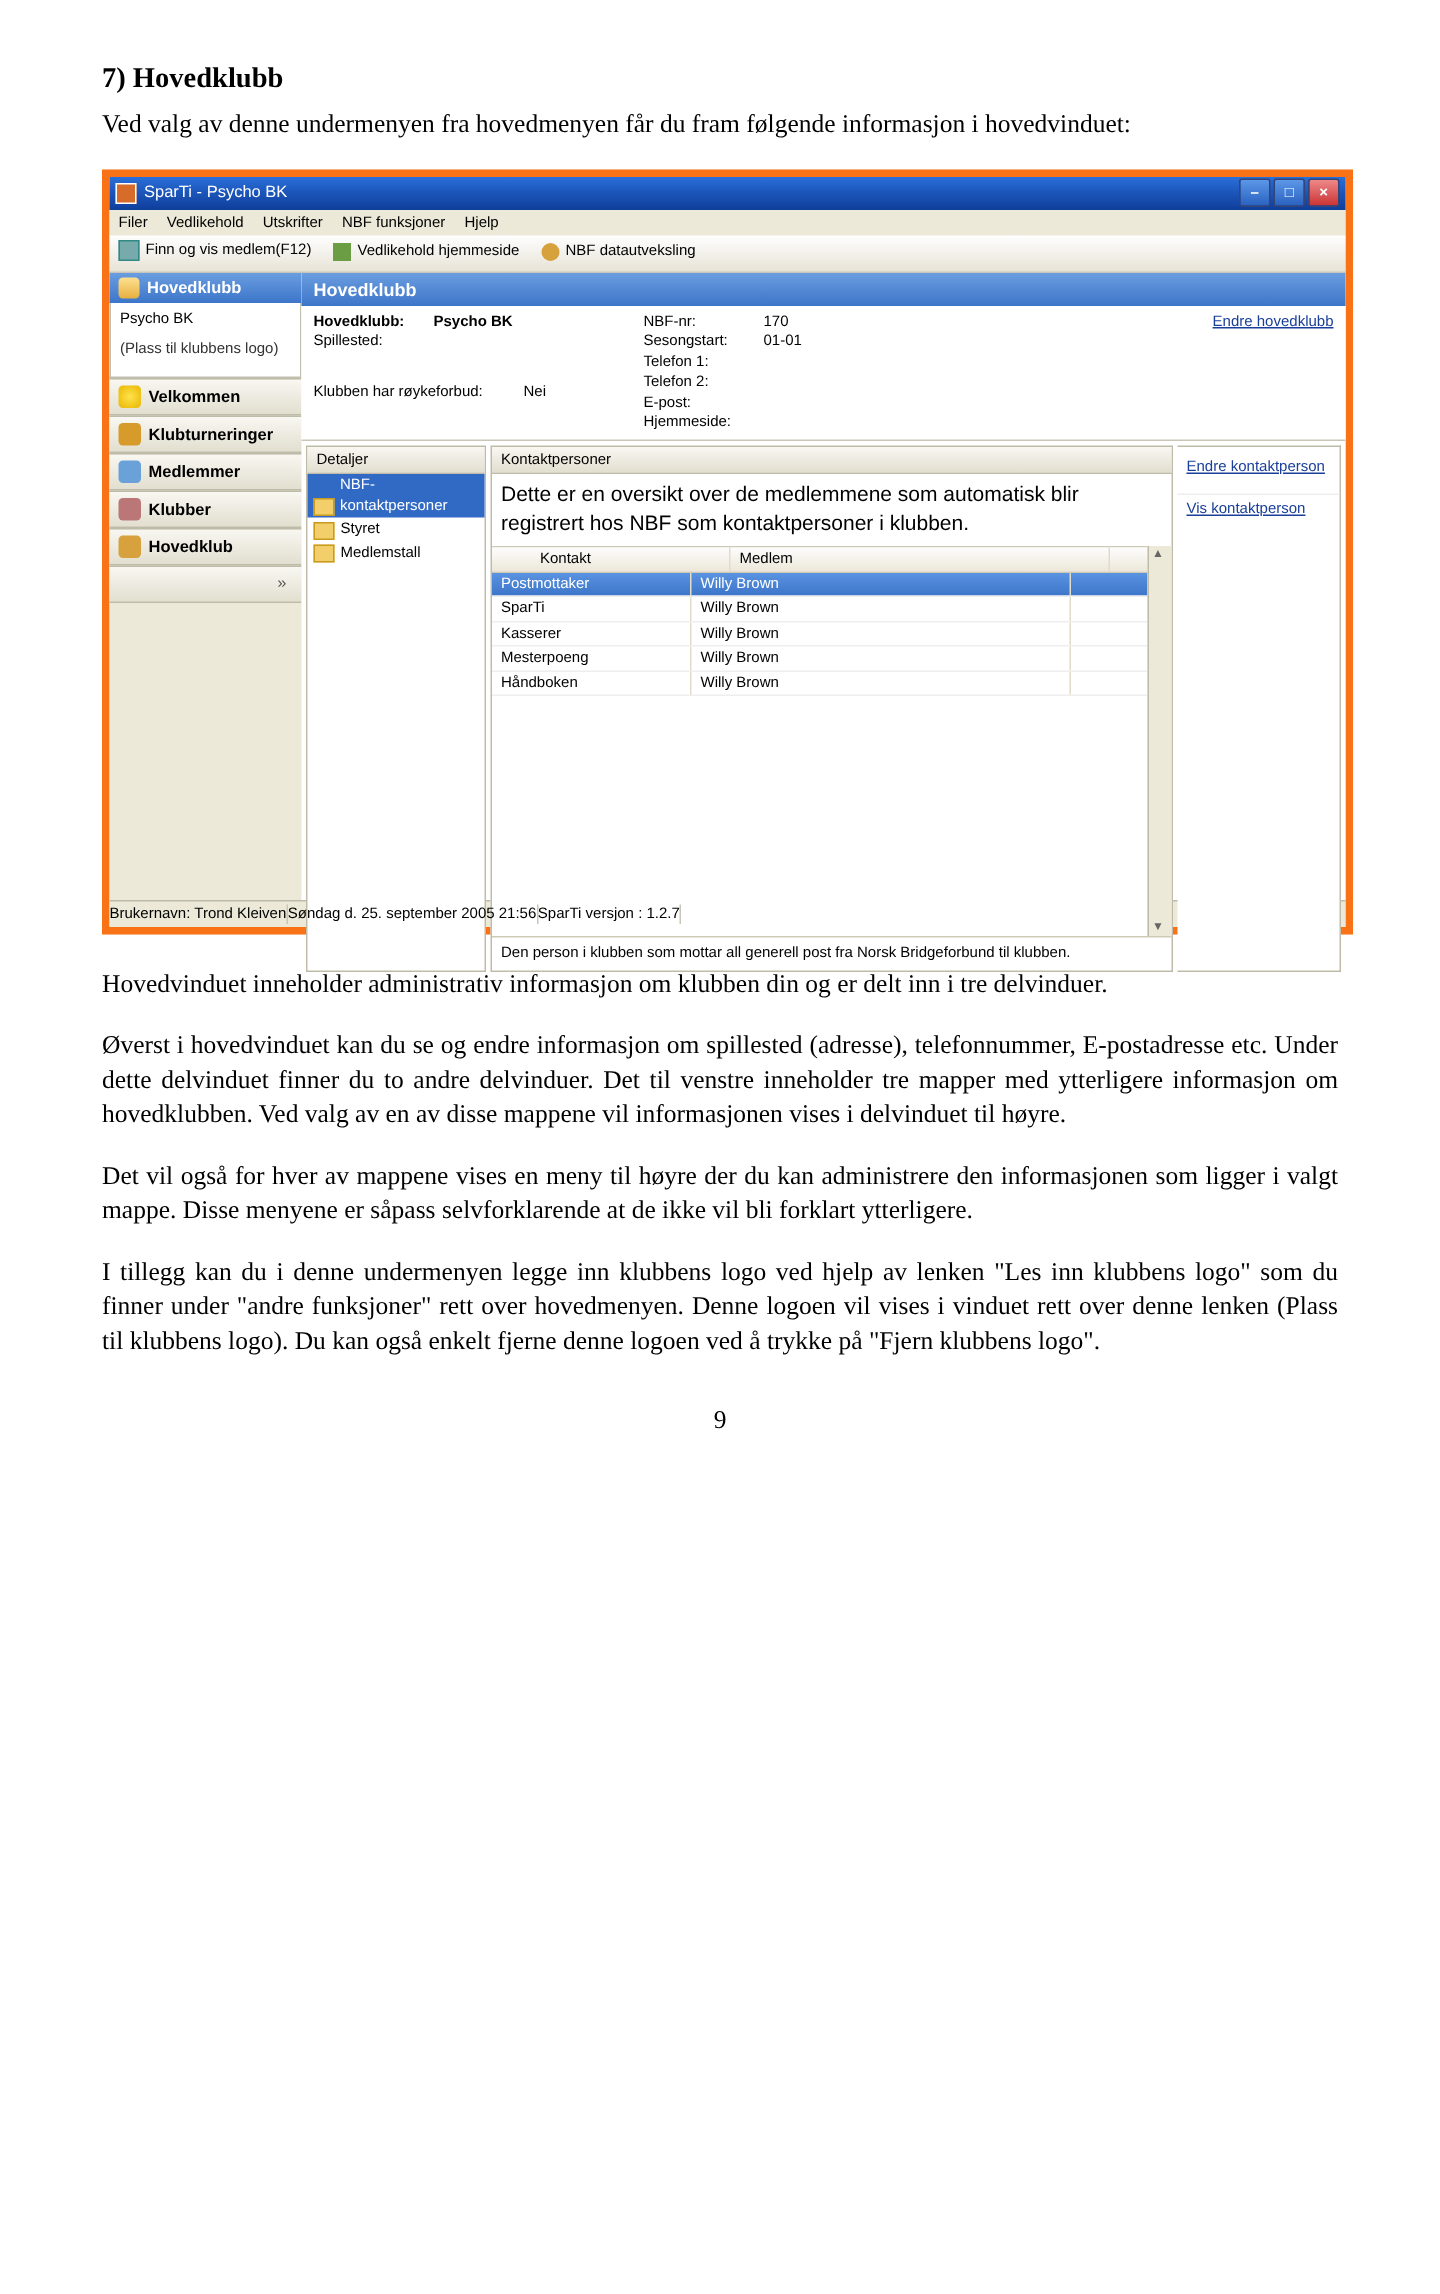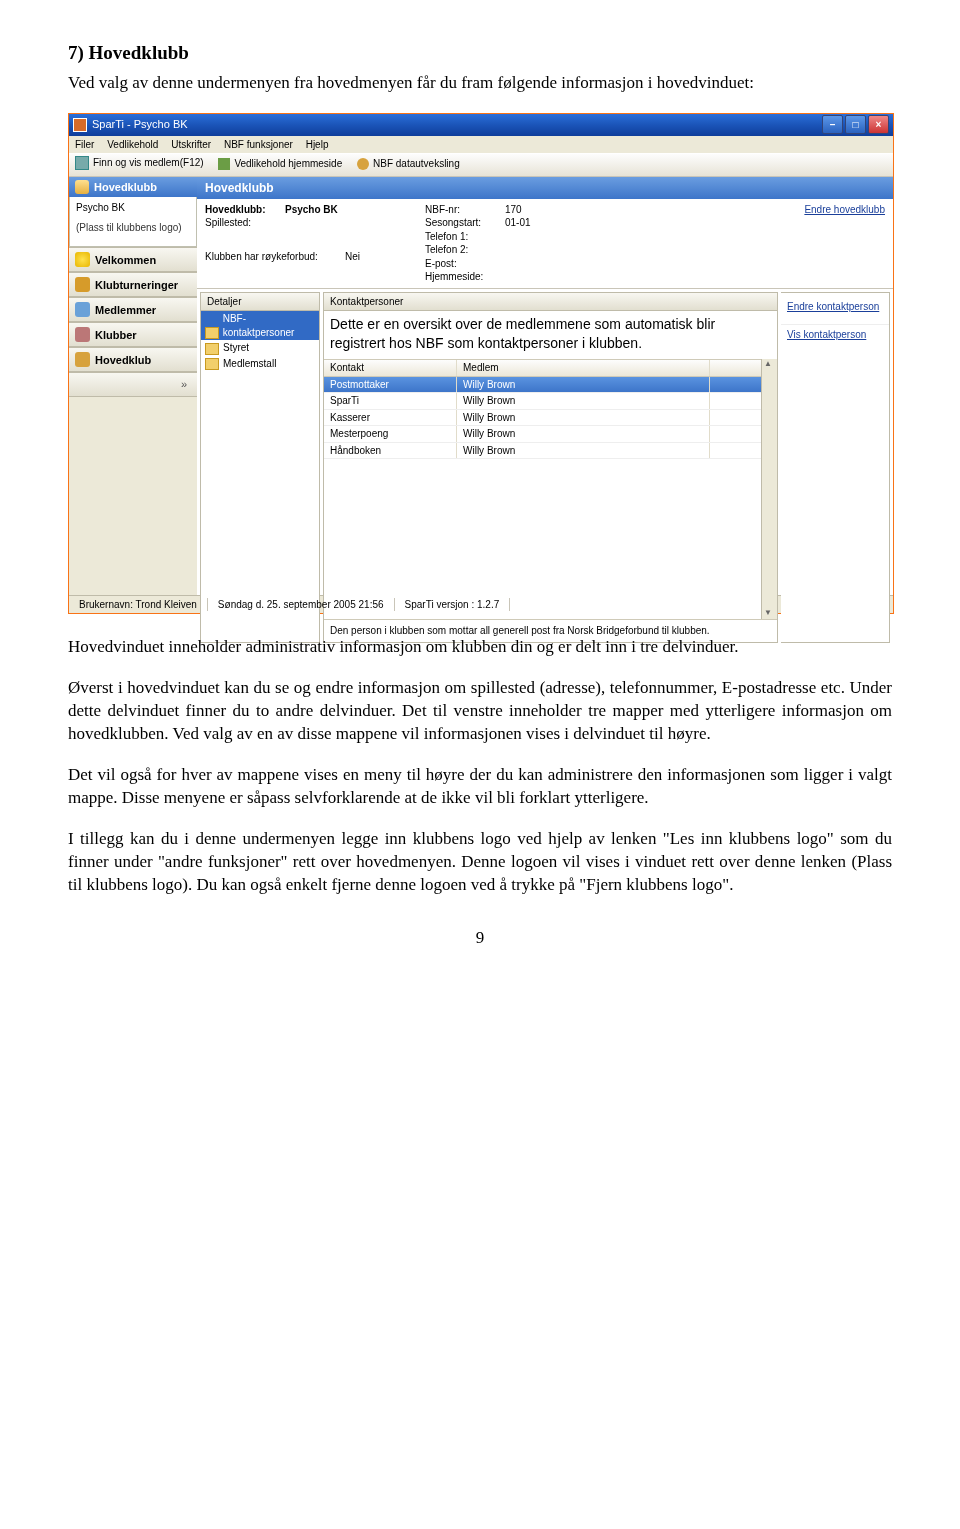--- a/index.html
+++ b/index.html
@@ -14,21 +14,21 @@
   }
   h2.section-heading {
     font-size: 19px;
     font-weight: bold;
     margin: 0 0 6px 0;
   }
   p { margin: 0 0 18px 0; text-align: justify; }
   .screenshot {
     width: 824px;
     margin: 14px 0 22px 0;
-    border: 1px solid #f97316;
+    border: 5px solid #f97316;
     background: #ece9d8;
     font-family: Tahoma, Arial, sans-serif;
     font-size: 10px;
     color: #000;
   }
   .titlebar {
     background: linear-gradient(to bottom, #2a6fd9, #1b54b8 50%, #0f3e9b);
     color: #fff;
     display: flex;
     align-items: center;
@@ -111,40 +111,40 @@
     border-bottom: 1px solid #bfbba9; padding: 2px 6px; font-size: 10px; font-weight: normal;
   }
   .pnl-details { width: 118px; margin: 3px 0 3px 3px; }
   .folder-item { display: flex; align-items: flex-end; padding: 1px 4px; font-size: 10px;}
   .folder-item.sel { background: #316ac5; color: #fff; }
   .fico { width: 12px; height: 10px; background: #f2cf6b; border: 1px solid #c99a20; margin-right: 4px;}
   .pnl-contacts { flex: 1; margin: 3px; display:flex; flex-direction:column;}
   .contacts-desc { font-size: 14px; padding: 4px 6px 6px 6px; }
   .ctable { border-top: 1px solid #cfcab8; flex: 0 0 auto;}
   .ctable .thead, .ctable .trow { display: flex; font-size: 10px; }
-  .ctable .thead { background: linear-gradient(to bottom,#fdfdfd,#ece7d8); border-bottom: 1px solid #cfcab8;}
+  .ctable .thead { background: linear-gradient(to bottom,#fdfdfd,#ece7d8); border-bottom: 1px solid #cfcab8; padding-left: 26px;}
   .ctable .th, .ctable .td { padding: 1px 6px; border-right: 1px solid #e1dcca; }
   .ctable .c1 { width: 120px; }
   .ctable .c2 { width: 240px; }
   .ctable .trow { border-bottom: 1px solid #eee; }
   .ctable .trow.sel { background: linear-gradient(to bottom,#5a93e0,#3d75c9); color: #fff; }
   .twrap { display:flex; }
   .twrap .tbody-area { flex:1; }
   .twrap .scrollbar { width:15px; background:#ece9d8; border-left:1px solid #bfbba9; position:relative;}
   .twrap .scrollbar:before{content:"▲"; position:absolute; top:0; left:2px; font-size:8px; color:#666;}
   .twrap .scrollbar:after{content:"▼"; position:absolute; bottom:0; left:2px; font-size:8px; color:#666;}
   .blank-rows { height: 160px; }
   .bottom-note { border-top: 1px solid #cfcab8; padding: 4px 6px; font-size: 10px; margin-top:auto;}
   .pnl-right { width: 108px; margin: 3px 3px 3px 0; border-left: none;}
   .rlink { color: #1a3f9a; text-decoration: underline; display: block; padding: 3px 6px; font-size: 10px;}
   .statusbar {
     background: #ece9d8; border-top: 1px solid #bfbba9;
     font-size: 10px; padding: 2px 0; display: flex;
   }
-  .statusbar .cell { padding: 0 10px; border-right: 1px solid #c9c5b8; }
+  .statusbar .cell { padding: 0 0; border-right: 1px solid #c9c5b8; }
   .page-num { text-align: center; font-size: 17px; margin-top: 30px; }
 </style>
 </head>
 <body>
 
 <h2 class="section-heading">7) Hovedklubb</h2>
 
 <p>Ved valg av denne undermenyen fra hovedmenyen får du fram følgende informasjon i hovedvinduet:</p>
 
 <div class="screenshot">

